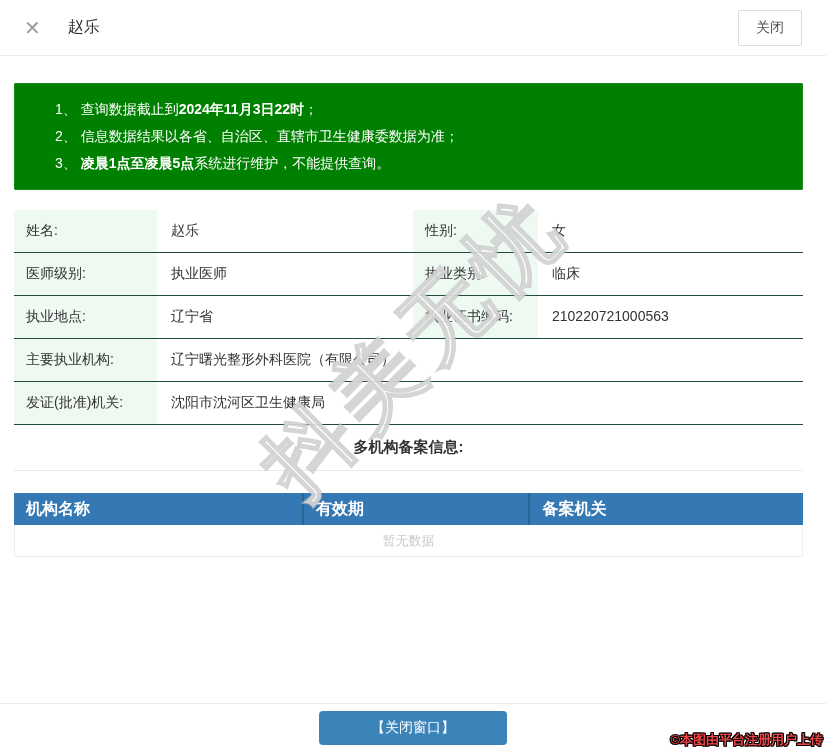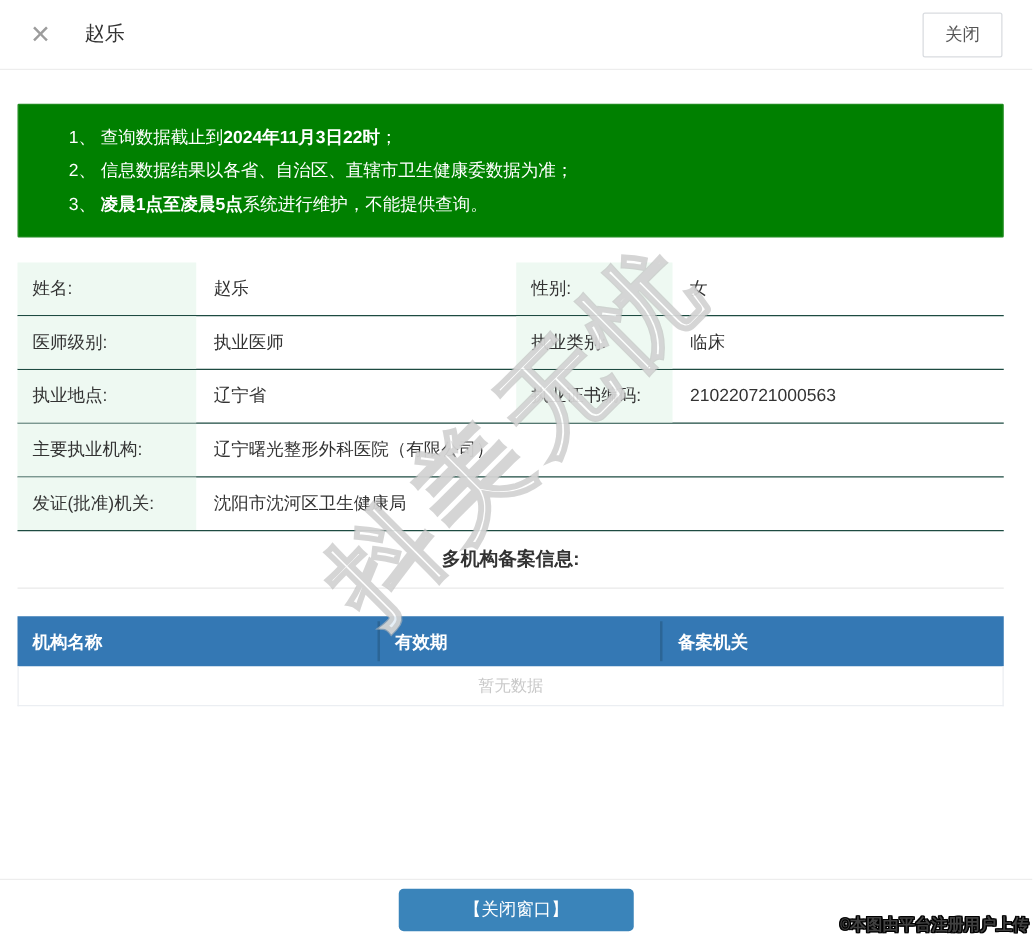--- a/index.html
+++ b/index.html
@@ -21,40 +21,39 @@
   .irow{display:flex;align-items:stretch;border-bottom:1px solid #1d4b41;}
   .ilabel{background:#eef9f2;padding:12px 0 12px 12px;font-size:14px;box-sizing:content-box;flex:none;}
   .ilabel.c1{width:131px;}
   .ilabel.c2{width:113px;}
   .ivalue{padding:12px 0 12px 14px;font-size:14px;}
   .ivalue.v1{width:242px;flex:none;}
   .ivalue.grow{flex:1;}
   .section-title{text-align:center;font-size:15px;font-weight:bold;color:#333;padding:13px 0;border-bottom:1px solid #e9e9e9;}
   
   .records{margin-top:22px;}
-  .rheader{display:flex;background:#3478b4;height:40px;align-items:center;color:#fff;font-size:14px;font-weight:bold;}
+  .rheader{display:flex;background:#3478b4;height:32px;align-items:center;color:#fff;font-size:16px;font-weight:bold;}
   .rcell{padding-left:12px;box-sizing:border-box;height:32px;line-height:32px;overflow:hidden;}
   .rcell.w1{width:36.5%;}
   .rcell.w2{width:28.7%;border-left:2px solid #2b6596;}
   .rcell.w3{width:34.8%;border-left:2px solid #2b6596;}
   .rempty{height:31px;line-height:31px;text-align:center;color:#c9c9c9;font-size:13px;border:1px solid #ebeef2;border-top:none;}
   
   .watermark{
     position:absolute;left:195px;top:288px;width:440px;text-align:center;white-space:nowrap;
     transform:rotate(-45deg);font-size:86px;font-weight:bold;letter-spacing:10px;
     color:rgba(255,255,255,0.88);-webkit-text-stroke:2px rgba(185,185,185,0.6);
     pointer-events:none;z-index:5;
   }
   
   .footer{position:absolute;left:0;right:0;bottom:0;height:47px;border-top:1px solid #ededed;display:flex;align-items:center;justify-content:center;background:#fff;}
   .close-window{background:#3a84ba;color:#fff;border:none;border-radius:4px;font-size:14px;padding:8px 52px;cursor:pointer;}
   .credit{
-    position:absolute;right:3px;bottom:2px;font-size:13px;font-weight:bold;color:#404040;z-index:10;
+    position:absolute;right:3px;bottom:2px;font-size:13px;font-weight:bold;color:#ef4444;z-index:10;
     text-shadow:-1px -1px 0 #000,1px -1px 0 #000,-1px 1px 0 #000,1px 1px 0 #000,0 1px 0 #000,0 -1px 0 #000,1px 0 0 #000,-1px 0 0 #000;
-    font-family:Liberation Mono, monospace;
   }
 </style>
 </head>
 <body>
 
 <header class="topbar">
   <span class="x-icon">✕</span>
   <span class="page-title">赵乐</span>
   <button class="close-btn">关闭</button>
 </header>

